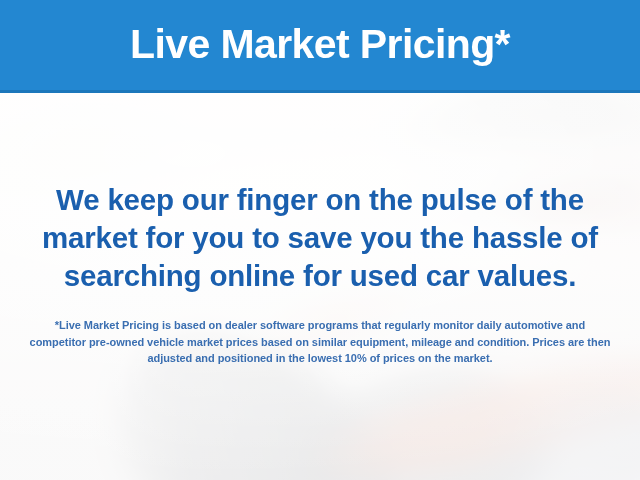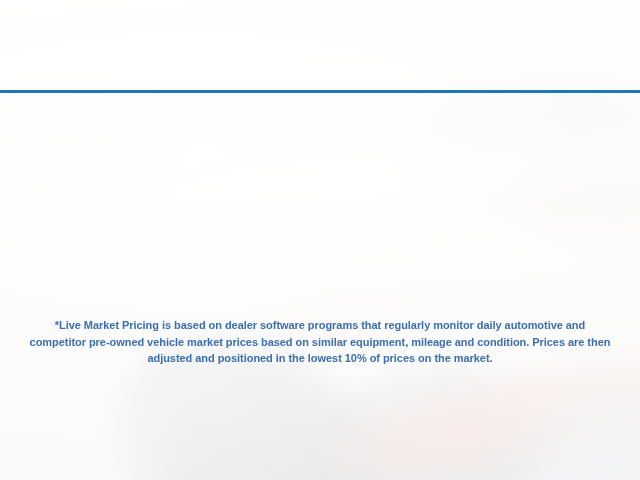--- a/index.html
+++ b/index.html
@@ -247,20 +247,24 @@
     <div class="shape s-dark-ll"></div>
     <div class="shape s-dark-bc"></div>
     <div class="shape s-orange"></div>
     <div class="shape s-blue-br"></div>
     <div class="shape s-arc"></div>
   </div>
 
   <div class="bg-layer bg-veil"></div>
   <div class="bg-layer bg-veil-2"></div>
 
+  <div class="header-bar">
+    <h1 class="header-title">Live Market Pricing*</h1>
+  </div>
   <div class="header-underline"></div>
 
   <div class="content">
+    <p class="headline">We keep our finger on the pulse of the market for you to save you the hassle of searching online for used car values.</p>
 
     <p class="disclaimer">*Live Market Pricing is based on dealer software programs that regularly monitor daily automotive and competitor pre-owned vehicle market prices based on similar equipment, mileage and condition. Prices are then adjusted and positioned in the lowest 10% of prices on the market.</p>
   </div>
 
 </div>
 
 </body></html>

